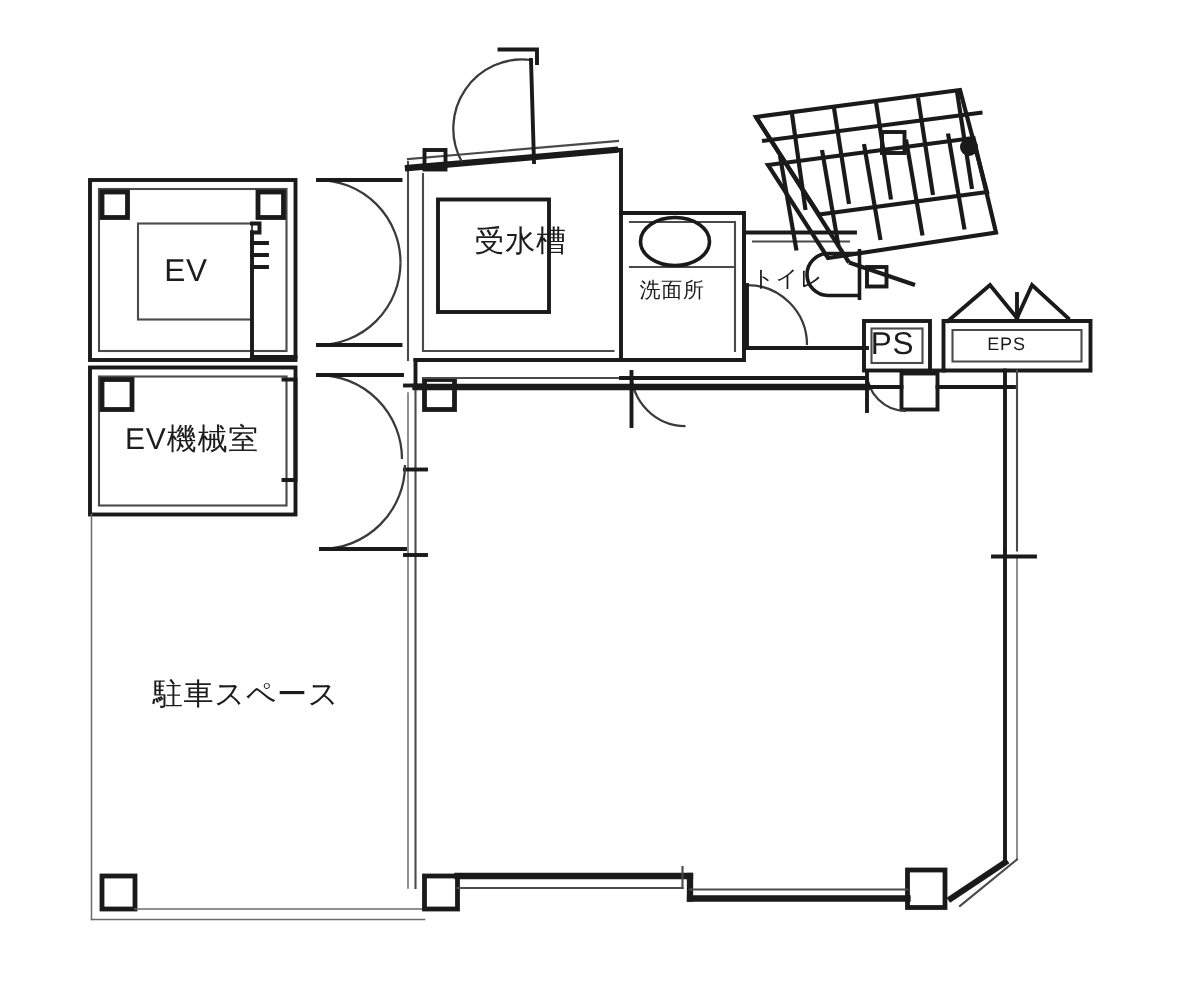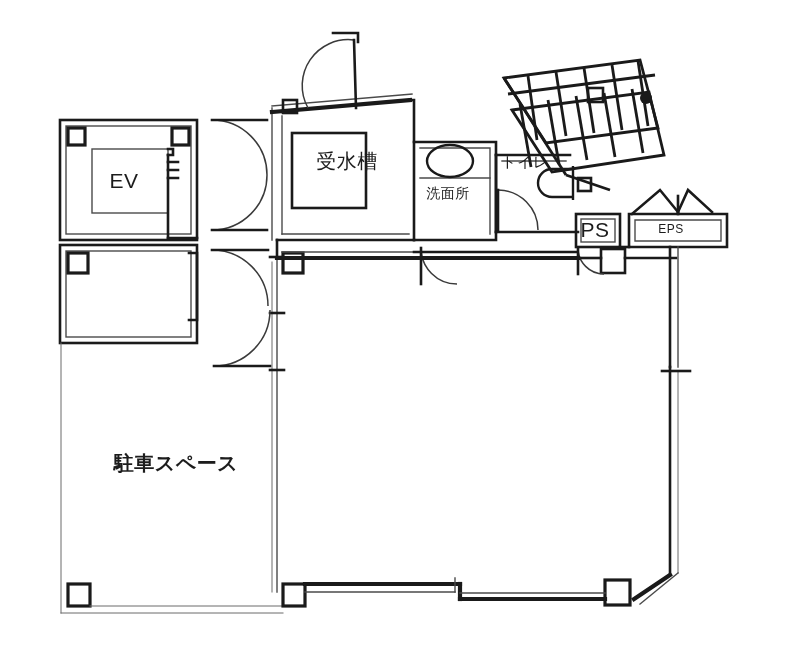--- a/index.html
+++ b/index.html
@@ -230,20 +230,21 @@
       <path class="w" d="M460 599 L460 584"></path>
       <path class="w" d="M460 584 L305 584"></path>
       <path class="wt" d="M460 593 L605 593"></path>
       <path class="wt" d="M305 592 L455 592"></path>
       <path class="wt" d="M455 592 L455 578"></path>
     </g>
 
   </svg>
 
   <div class="room-label lbl-ev" style="left:124px; top:181px;">EV</div>
+  <div class="room-label lbl-evm" style="left:128px; top:293px;">EV機械室</div>
   <div class="room-label lbl-tank" style="left:347px; top:161px;">受水槽</div>
   <div class="room-label lbl-wash" style="left:448px; top:194px;">洗面所</div>
-  <div class="room-label lbl-toilet" style="left:525px; top:162px;">トイレ</div>
+  <div class="room-label lbl-toilet" style="left:525px; top:186px;">トイレ</div>
   <div class="room-label lbl-ps" style="left:595px; top:230px;">PS</div>
   <div class="room-label lbl-eps" style="left:671px; top:229px;">EPS</div>
-  <div class="room-label lbl-parking" style="left:176px; top:463px;font-weight:bold;">駐車スペース</div>
+  <div class="room-label lbl-parking" style="left:164px; top:463px;">駐車スペース</div>
 
 </div>
 
 </body></html>

